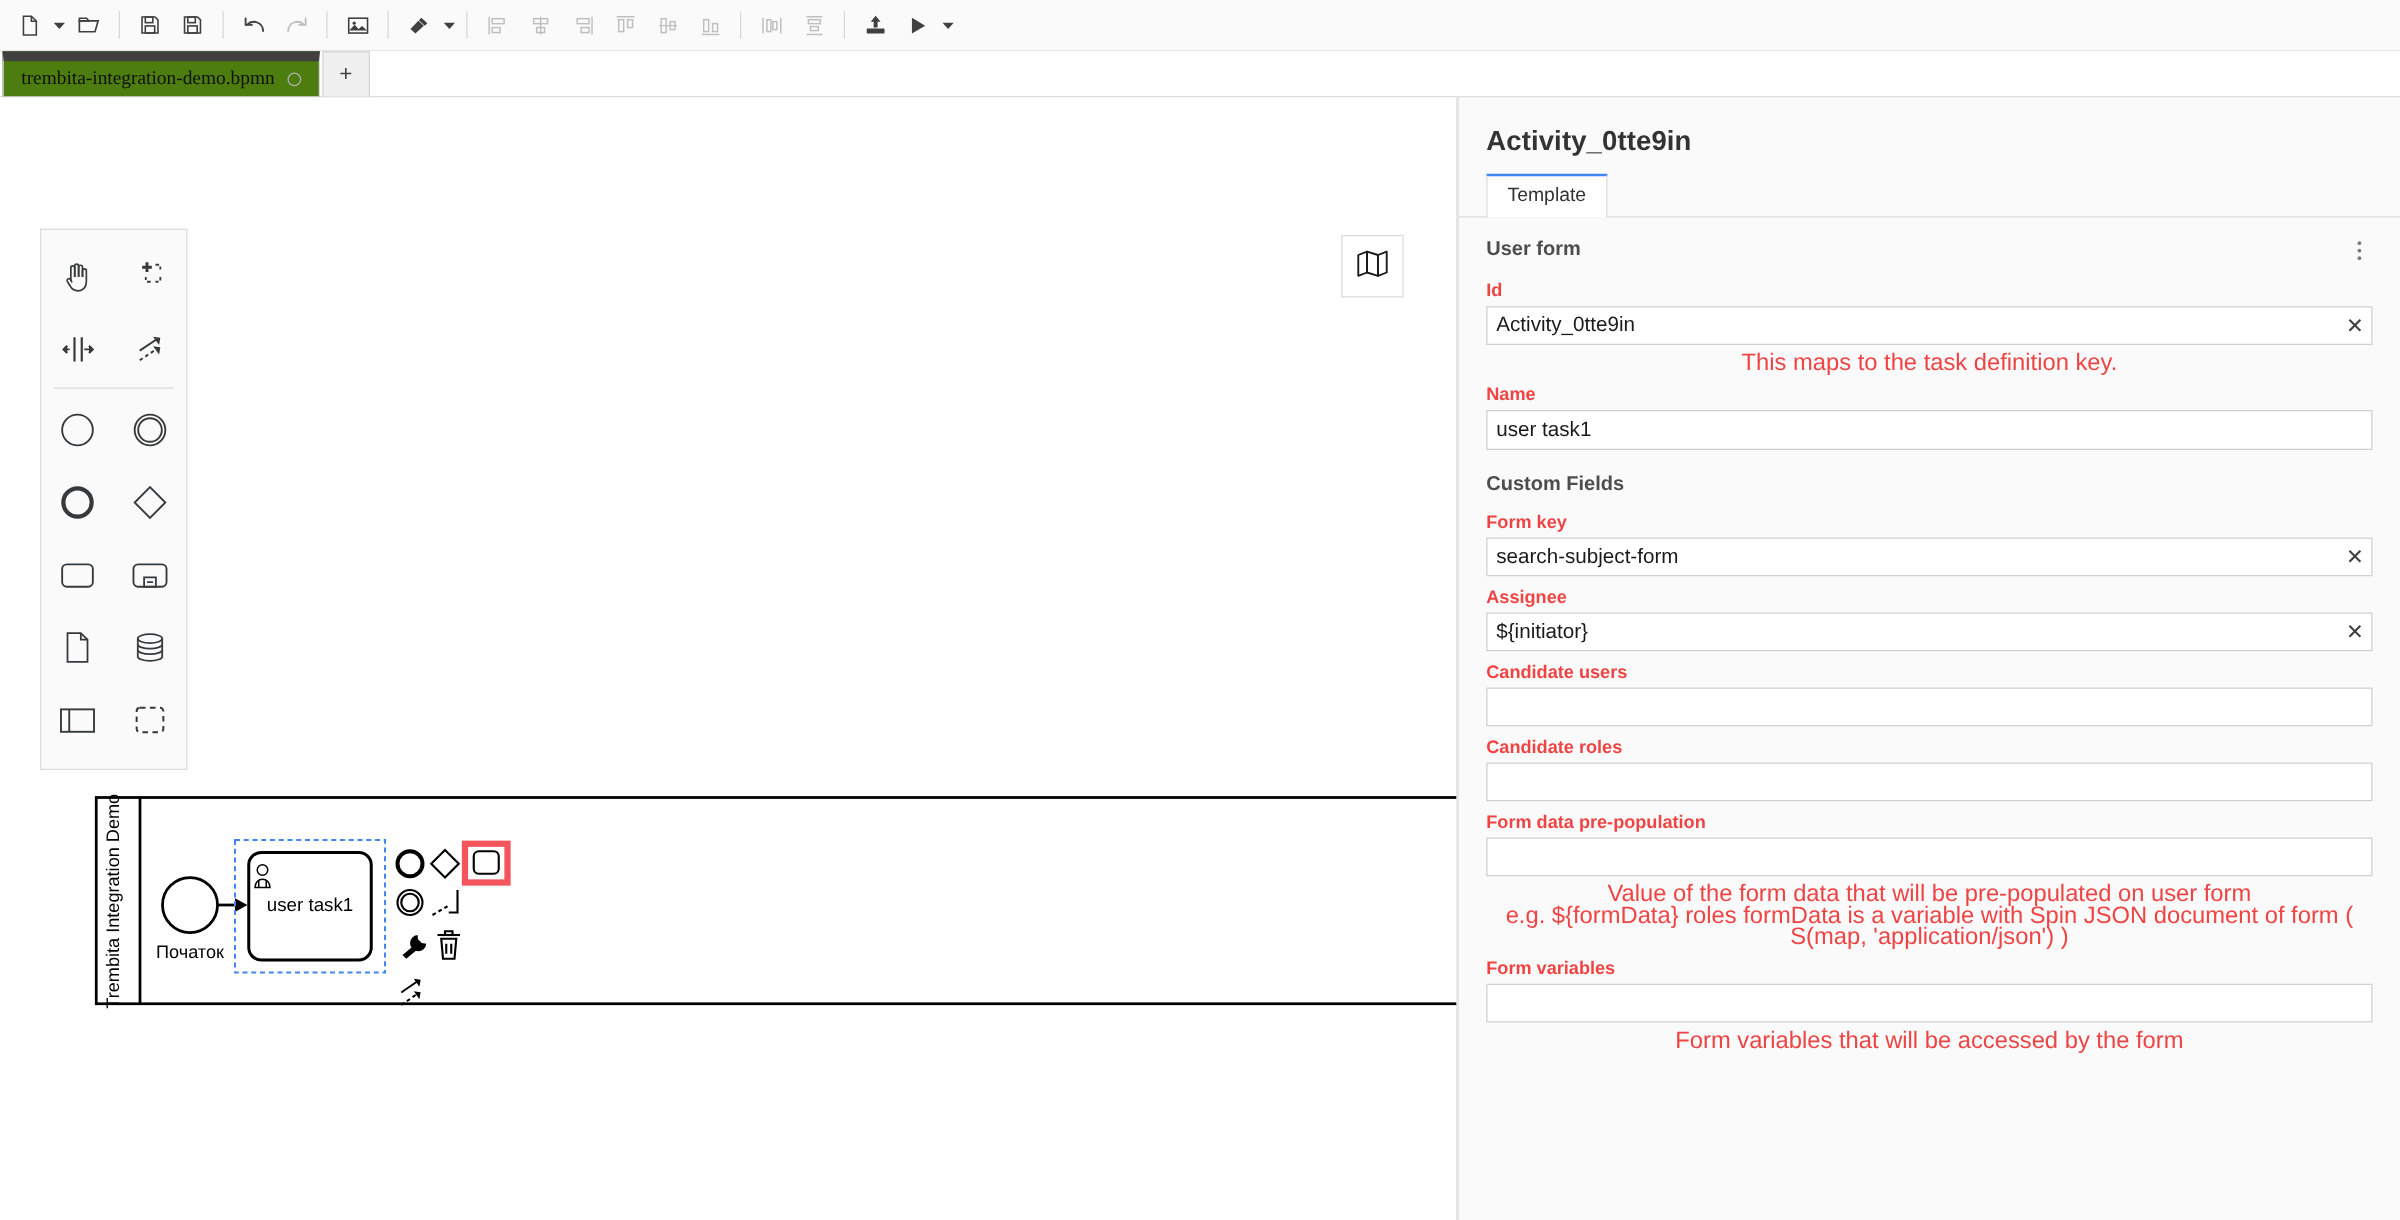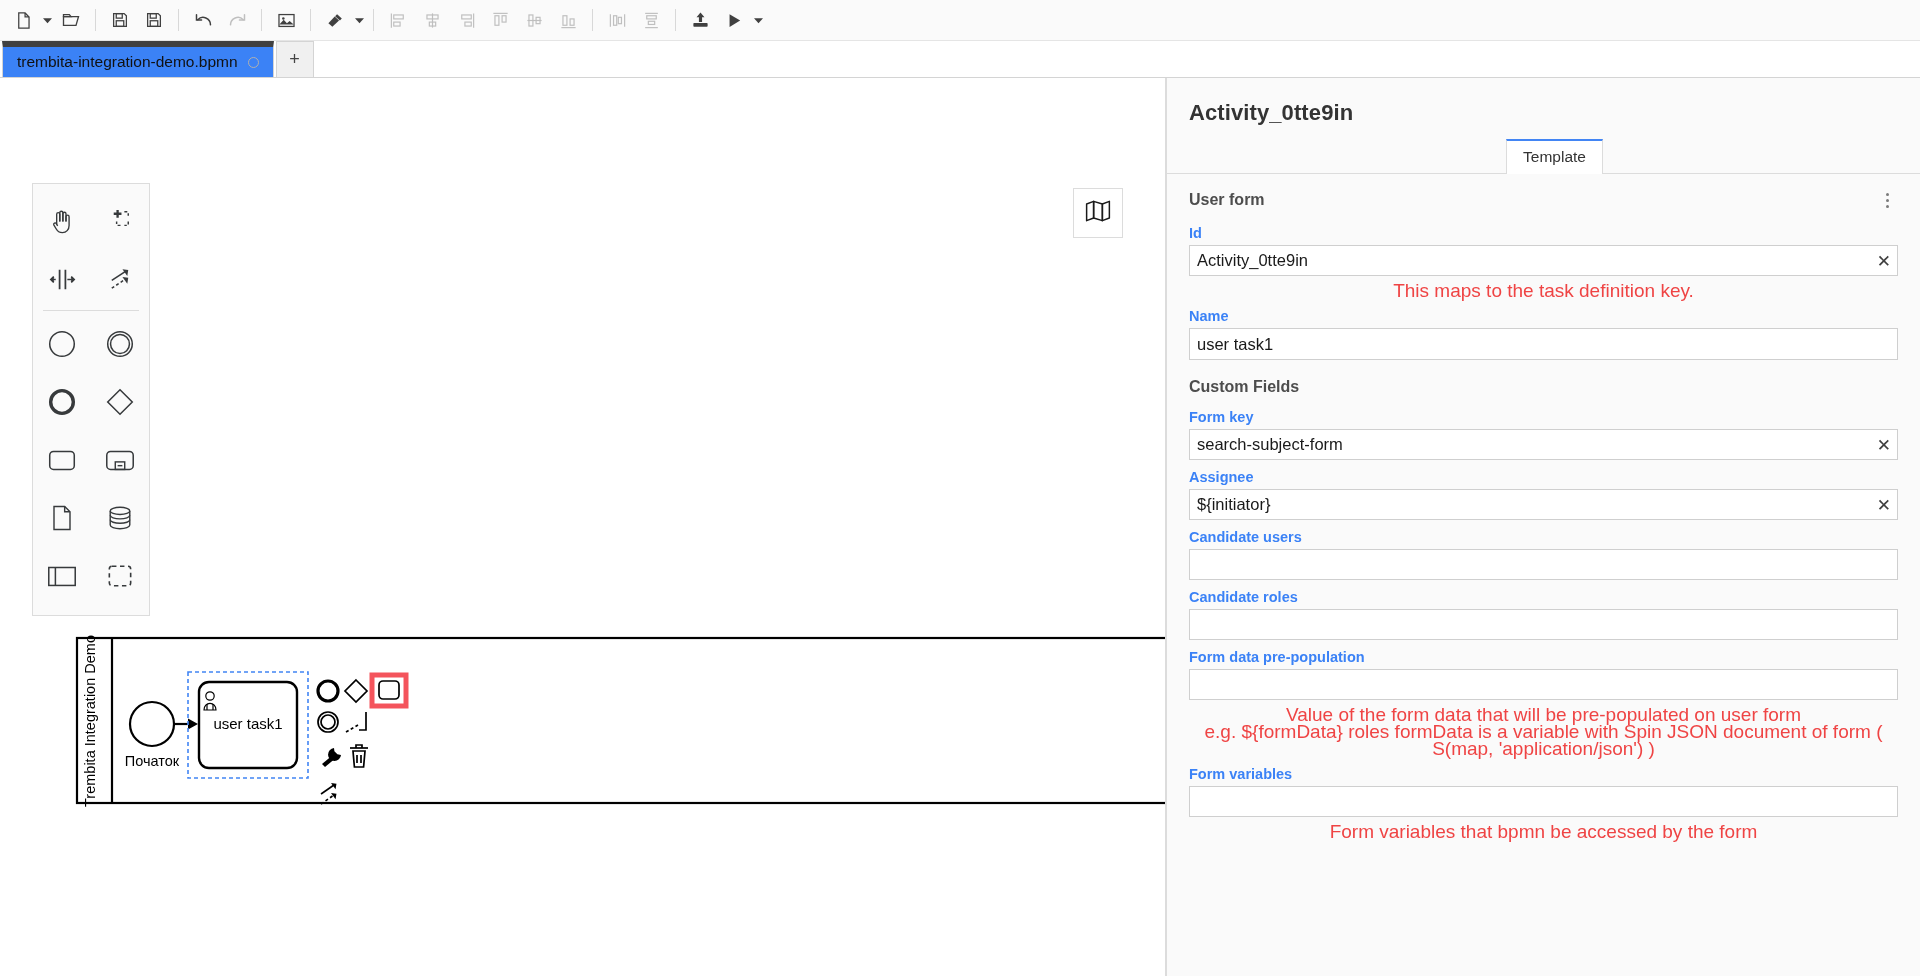--- a/index.html
+++ b/index.html
@@ -56,23 +56,24 @@
     font-size: 15.5px;
     color: #333;
     cursor: pointer;
     background: #f0f0f0;
     border: 1px solid #d4d4d4;
     border-bottom: none;
     margin-right: 2px;
     position: relative;
   }
   .tab.active {
-    background: #3b82f6;
-    border-top: 6px solid #404040;
+    background: #4d7c0f;
+    border-top: 8px solid #404040;
     color: #111;
+    font-family: Liberation Serif, serif;
   }
   .tab .dirty {
     width: 11px; height: 11px;
     border: 1px solid #b0b0b0;
     border-radius: 50%;
     margin-left: 10px;
     display: inline-block;
   }
   .tab-add {
     height: 36px; width: 38px;
@@ -150,21 +151,20 @@
     font-weight: bold;
     color: #333;
     padding: 22px 22px 0 22px;
     letter-spacing: .1px;
   }
   .props-tabs {
     display: flex;
     padding-left: 22px;
     margin-top: 12px;
     border-bottom: 1px solid #dcdcdc;
-    justify-content: center;
   }
   .ptab {
     padding: 7px 16px 8px 16px;
     font-size: 15.5px;
     color: #333;
     background: #fff;
     border: 1px solid #dcdcdc;
     border-bottom: none;
     border-top: 2px solid #4285f4;
     cursor: pointer;
@@ -194,21 +194,21 @@
     display: flex; flex-direction: column;
     align-items: center; justify-content: center;
     gap: 3px;
     cursor: pointer;
   }
   .kebab i { width: 3px; height: 3px; background: #7a7a7a; border-radius: 50%; display: block; }
   .field { padding: 0 22px; margin-top: 9px; }
   .flabel {
     font-size: 14.5px;
     font-weight: bold;
-    color: #3b82f6;
+    color: #ef4444;
     margin-bottom: 4px;
   }
   .finput {
     position: relative;
     width: 100%;
   }
   .finput input, .finput textarea {
     width: 100%;
     height: 31px;
     font-size: 16.5px;
@@ -701,18 +701,18 @@
         </div>
         <div class="hint" style="white-space:pre-line">Value of the form data that will be pre-populated on user form
 e.g. ${formData} roles formData is a variable with Spin JSON document of form ( S(map, 'application/json') )</div>
       </div>
 
       <div class="field">
         <div class="flabel">Form variables</div>
         <div class="finput">
           <input type="text" value="" style="">
         </div>
-        <div class="hint">Form variables that bpmn be accessed by the form</div>
+        <div class="hint">Form variables that will be accessed by the form</div>
       </div>
 
     </div>
   </div>
 </div>
 
 </body></html>

